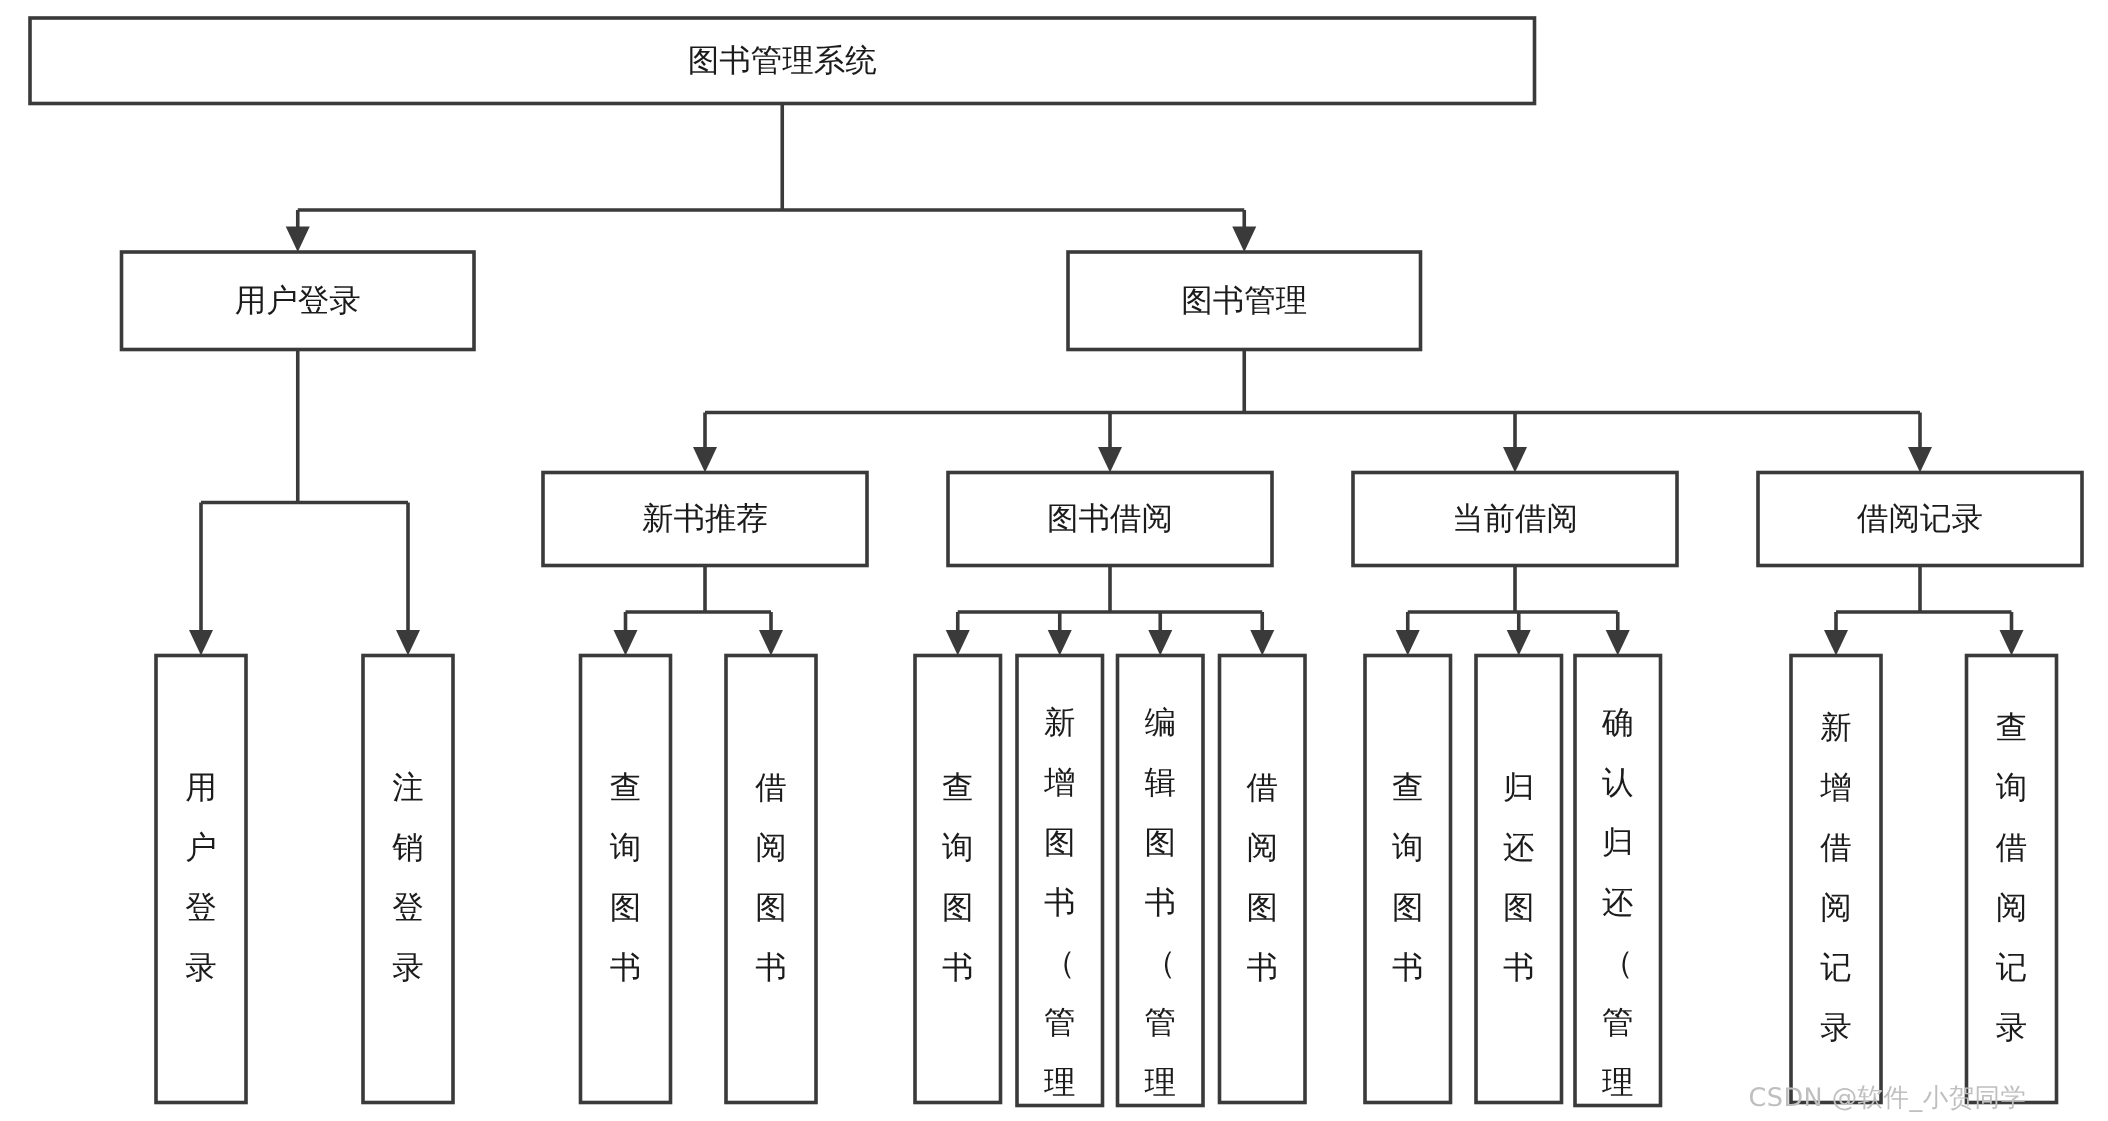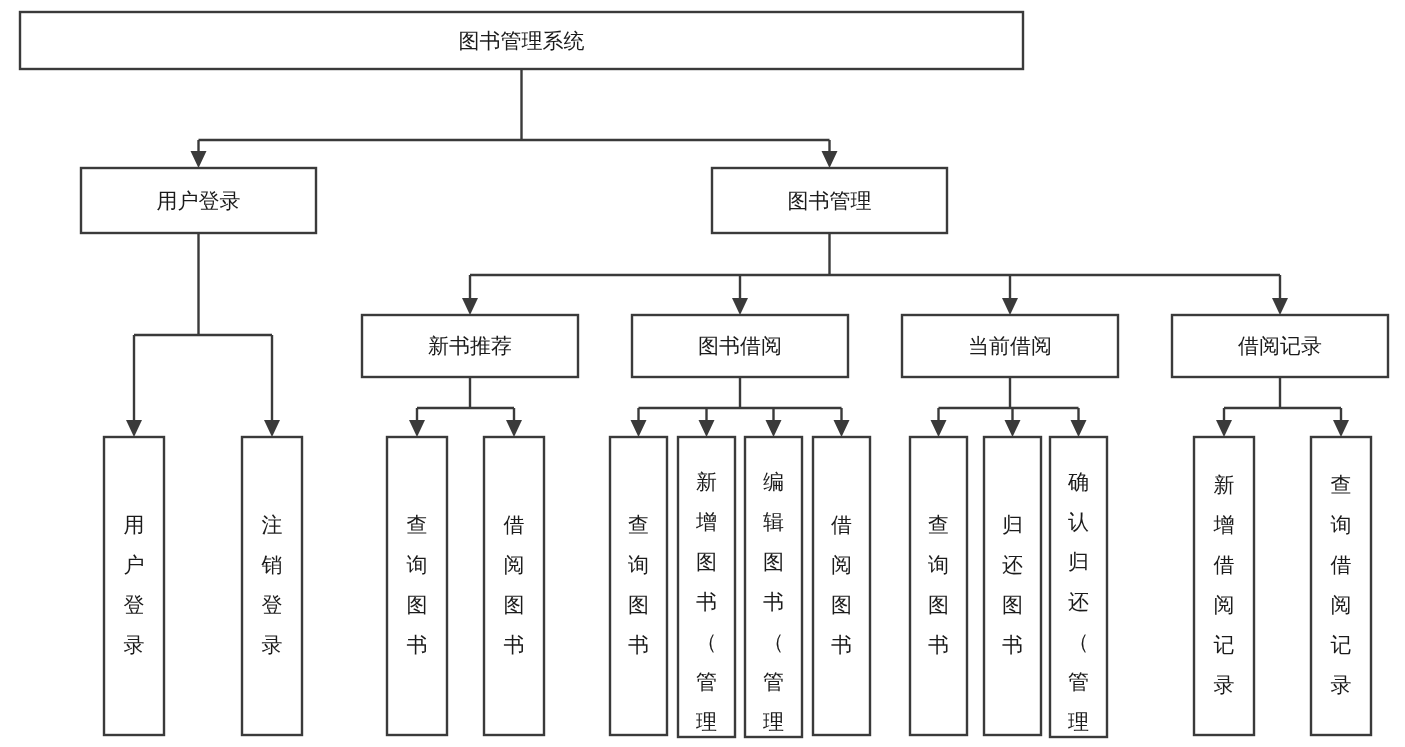--- a/index.html
+++ b/index.html
@@ -203,13 +203,14 @@
         <g>
           <rect x="1194" y="437" width="60" height="298" class="node-rect"></rect>
           <text x="1224" class="node-label-vertical"><tspan x="1224" y="486" dominant-baseline="middle">新</tspan><tspan x="1224" y="526" dominant-baseline="middle">增</tspan><tspan x="1224" y="566" dominant-baseline="middle">借</tspan><tspan x="1224" y="606" dominant-baseline="middle">阅</tspan><tspan x="1224" y="646" dominant-baseline="middle">记</tspan><tspan x="1224" y="686" dominant-baseline="middle">录</tspan></text>
         </g>
         <g>
           <rect x="1311" y="437" width="60" height="298" class="node-rect"></rect>
           <text x="1341" class="node-label-vertical"><tspan x="1341" y="486" dominant-baseline="middle">查</tspan><tspan x="1341" y="526" dominant-baseline="middle">询</tspan><tspan x="1341" y="566" dominant-baseline="middle">借</tspan><tspan x="1341" y="606" dominant-baseline="middle">阅</tspan><tspan x="1341" y="646" dominant-baseline="middle">记</tspan><tspan x="1341" y="686" dominant-baseline="middle">录</tspan></text>
         </g>
       </g>
   </svg>
+  <div class="watermark-text">CSDN @软件_小贺同学</div>
 </div>
 
 </body></html>

